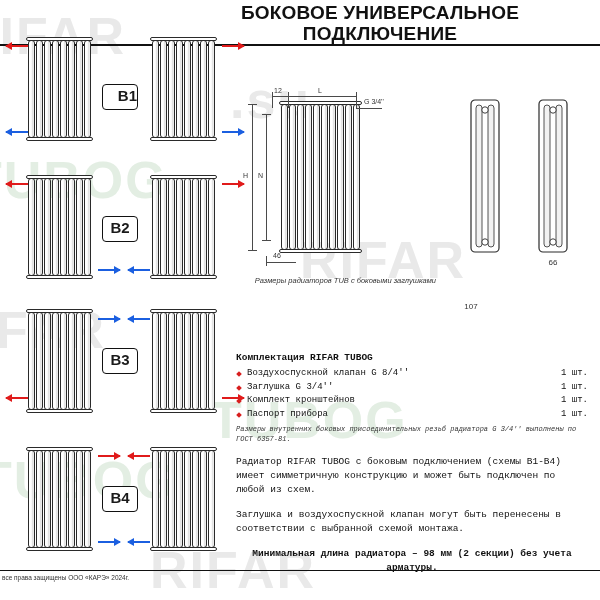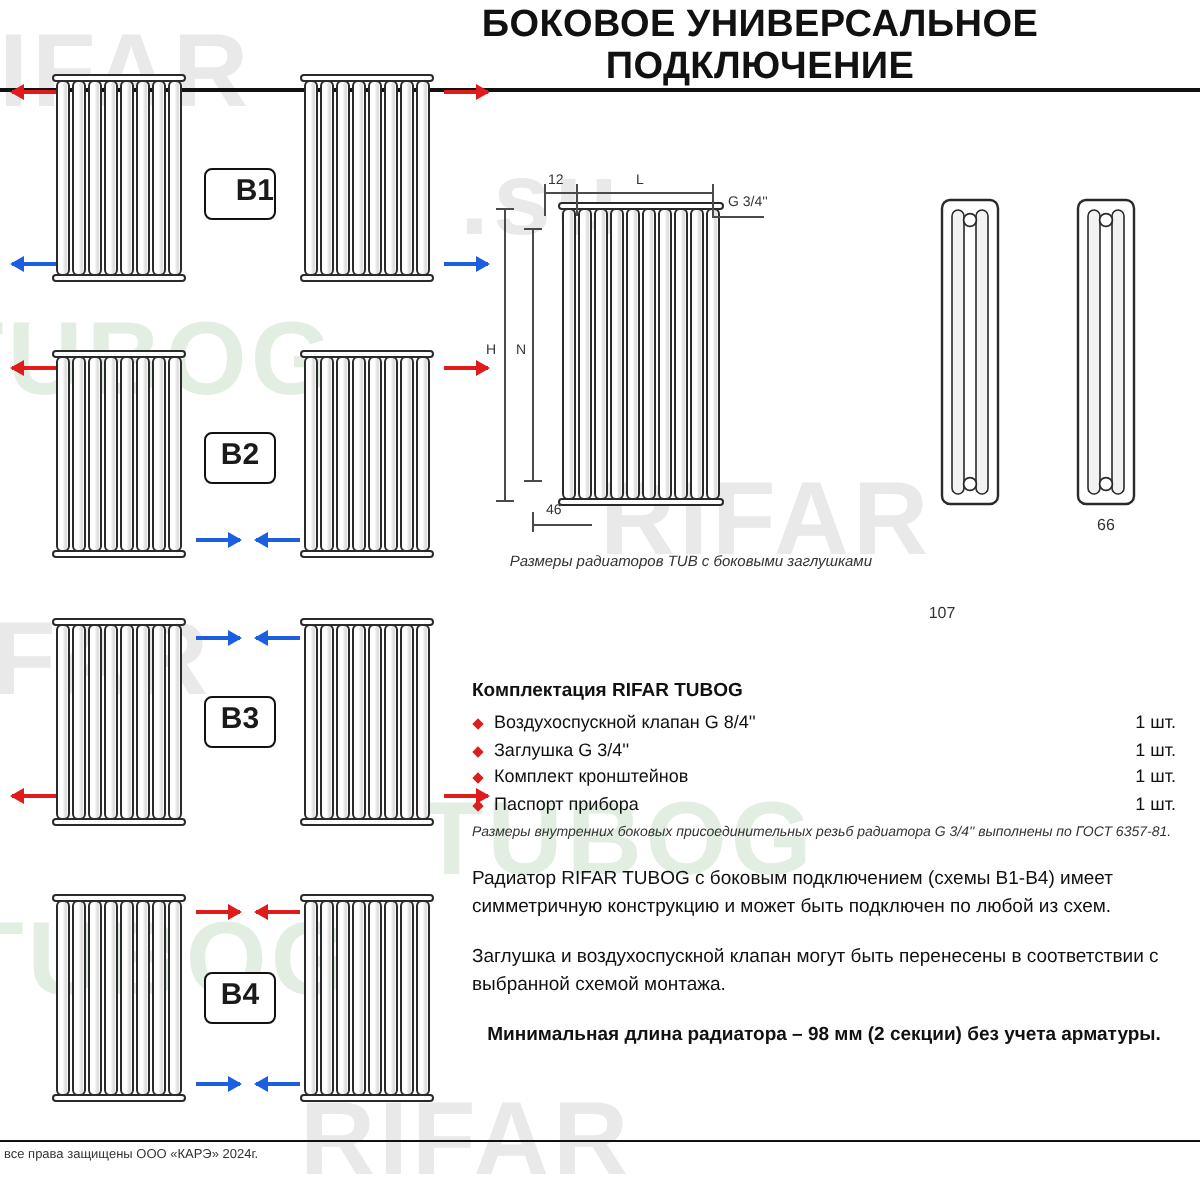--- a/index.html
+++ b/index.html
@@ -124,21 +124,21 @@
   .tech-caption{
     position:absolute;left:236px;top:276px;width:200px;
     font-size:7.5px;font-style:italic;color:#333;text-align:right;z-index:2;
   }
 
   
   .xsec{position:absolute;z-index:2;}
   .xsec-label{position:absolute;font-size:8px;color:#333;text-align:center;z-index:2;}
 
   
-  .textblock{position:absolute;left:236px;top:340px;width:352px;z-index:3;}
+  .textblock{position:absolute;left:236px;top:352px;width:352px;z-index:3;font-family:Liberation Mono, monospace;}
   .tb-title{font-size:9.5px;font-weight:bold;color:#111;margin:0 0 1px 0;}
   .tb-title.red{color:#d81e1e;}
   .tb-list{list-style:none;margin:5px 0 0 0;padding:0;}
   .tb-list li{
     font-size:9px;color:#111;position:relative;padding-left:11px;margin-bottom:3.5px;
   }
   .tb-list li .bullet{
     position:absolute;left:1px;top:4px;width:4px;height:4px;background:#d81e1e;
     transform:rotate(45deg);
   }

